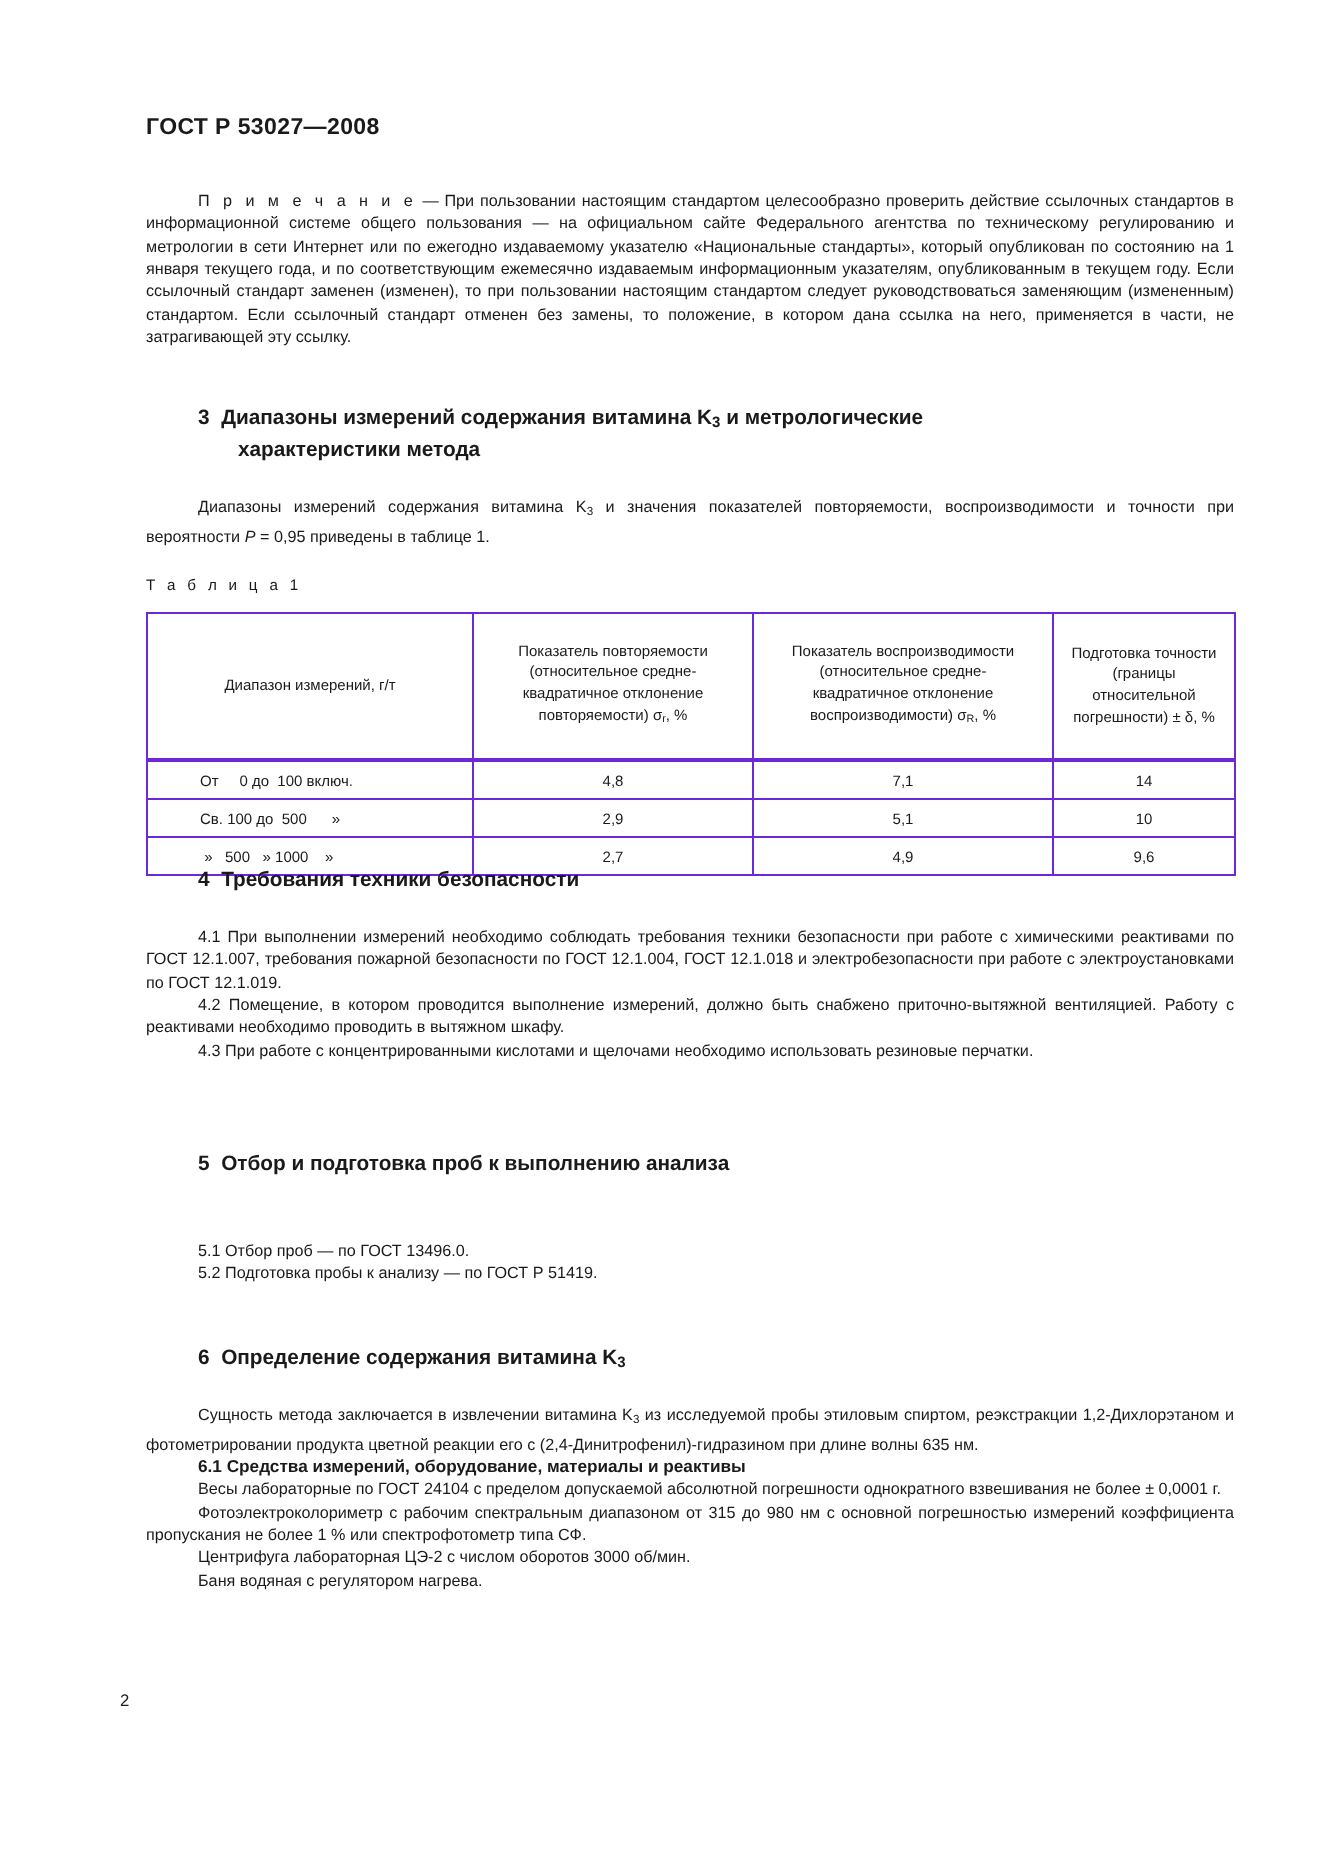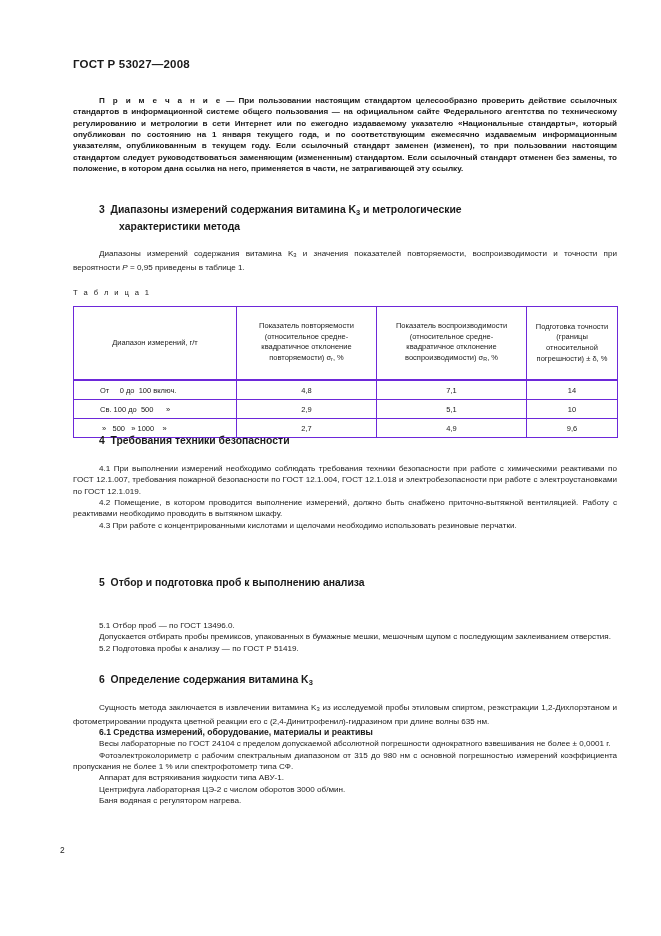--- a/index.html
+++ b/index.html
@@ -128,21 +128,21 @@
   
   .blk { position: absolute; left: 73px; width: 544px; }
 </style>
 </head>
 <body>
 
 <div class="page">
 
   <div class="doc-header">ГОСТ Р 53027—2008</div>
 
-  <div class="blk" style="top:95px;font-weight:bold;">
+  <div class="blk" style="top:95px;">
     <p class="note"><span class="spaced">П р и м е ч а н и е</span><span> — При пользовании настоящим стандартом целесообразно проверить действие ссылочных стандартов в информационной системе общего пользования — на официальном сайте Федерального агентства по техническому регулированию и метрологии в сети Интернет или по ежегодно издаваемому указателю «Национальные стандарты», который опубликован по состоянию на 1 января текущего года, и по соответствующим ежемесячно издаваемым информационным указателям, опубликованным в текущем году. Если ссылочный стандарт заменен (изменен), то при пользовании настоящим стандартом следует руководствоваться заменяющим (измененным) стандартом. Если ссылочный стандарт отменен без замены, то положение, в котором дана ссылка на него, применяется в части, не затрагивающей эту ссылку.</span></p>
   </div>
 
   <div class="blk" style="top:203px;">
     <h2 class="h-sec"><span>3</span>&nbsp;&nbsp;<span>Диапазоны измерений содержания витамина K</span><sub>3</sub><span> и метрологические</span><br><span>характеристики метода</span></h2>
   </div>
 
   <div class="blk" style="top:248px;">
     <p class="para indent"><span>Диапазоны измерений содержания витамина K</span><sub>3</sub><span> и значения показателей повторяемости, воспроизводимости и точности при вероятности </span><span class="ital">P</span><span> = 0,95 приведены в таблице 1.</span></p>
   </div>
@@ -215,33 +215,31 @@
     <p class="para indent">4.2  Помещение, в котором проводится выполнение измерений, должно быть снабжено приточно-вытяжной вентиляцией. Работу с реактивами необходимо проводить в вытяжном шкафу.</p>
     <p class="para indent">4.3  При работе с концентрированными кислотами и щелочами необходимо использовать резиновые перчатки.</p>
   </div>
 
   <div class="blk" style="top:576px;">
     <h2 class="h-sec"><span>5</span>&nbsp;&nbsp;<span>Отбор и подготовка проб к выполнению анализа</span></h2>
   </div>
 
   <div class="blk" style="top:605px;margin-top:15px;">
     <p class="para indent">5.1  Отбор проб — по ГОСТ 13496.0.</p>
-    <p class="para indent">Допускается отбирать пробы премиксов, упакованных в бумажные мешки, мешочным щупом с последующим заклеиванием отверстия.</p>
     <p class="para indent">5.2  Подготовка пробы к анализу — по ГОСТ Р 51419.</p>
   </div>
 
   <div class="blk" style="top:673px;">
     <h2 class="h-sec"><span>6</span>&nbsp;&nbsp;<span>Определение содержания витамина K</span><sub>3</sub></h2>
   </div>
 
   <div class="blk" style="top:702px;">
     <p class="para indent"><span>Сущность метода заключается в извлечении витамина K</span><sub>3</sub><span> из исследуемой пробы этиловым спиртом, реэкстракции 1,2-Дихлорэтаном и фотометрировании продукта цветной реакции его с (2,4-Динитрофенил)-гидразином при длине волны 635 нм.</span></p>
     <h3 class="h-sub">6.1  Средства измерений, оборудование, материалы и реактивы</h3>
     <p class="para indent">Весы лабораторные по ГОСТ 24104 с пределом допускаемой абсолютной погрешности однократного взвешивания не более ± 0,0001 г.</p>
     <p class="para indent">Фотоэлектроколориметр с рабочим спектральным диапазоном от 315 до 980 нм с основной погрешностью измерений коэффициента пропускания не более 1 % или спектрофотометр типа СФ.</p>
-    <p class="para indent">Аппарат для встряхивания жидкости типа АВУ-1.</p>
     <p class="para indent">Центрифуга лабораторная ЦЭ-2 с числом оборотов 3000 об/мин.</p>
     <p class="para indent">Баня водяная с регулятором нагрева.</p>
   </div>
 
   <div class="pageno">2</div>
 
 </div>
 
 </body></html>

